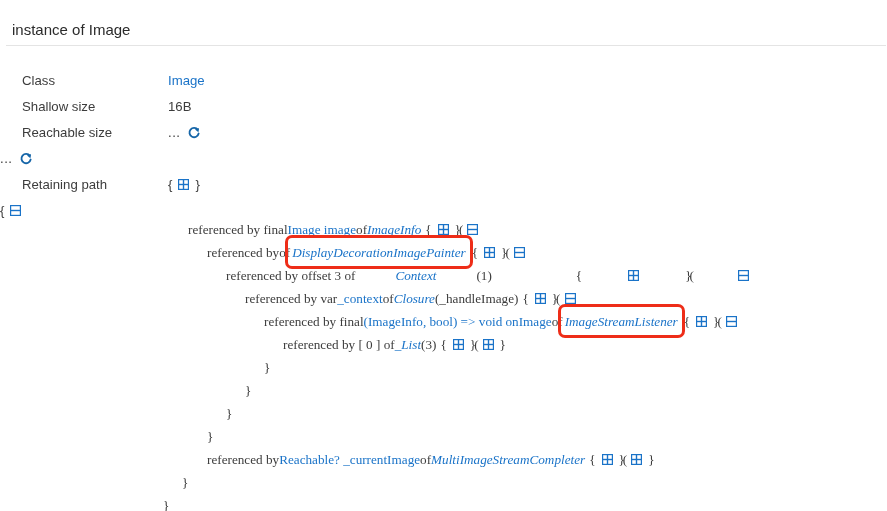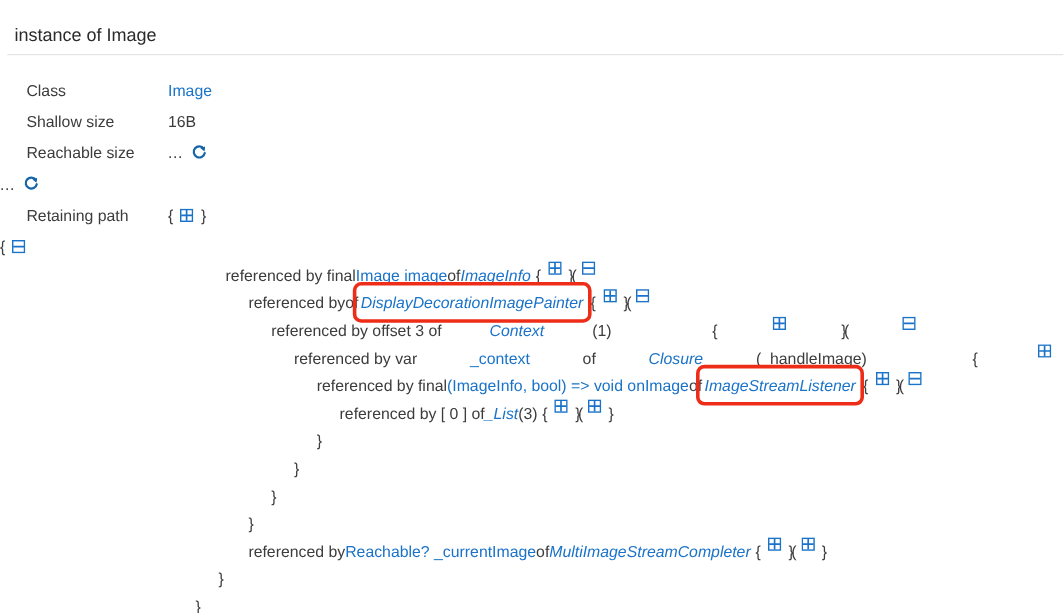--- a/index.html
+++ b/index.html
@@ -45,23 +45,24 @@
 
   
   .props {
     position: absolute;
     left: 0;
     top: 62px;
     width: 100%;
   }
   .prop-row {
     display: flex;
-    align-items: center;
+    align-items: flex-end;
     height: 26px;
     font-size: 13.2px;
+    gap: 28px;
   }
   .prop-label {
     width: 140px;
     padding-left: 22px;
     box-sizing: border-box;
     color: #3c3c3c;
     white-space: nowrap;
   }
   .prop-value {
     display: flex;
@@ -116,22 +117,23 @@
     left: 0;
     top: 218px;
     width: 100%;
     font-size: 13.2px;
   }
   .tree-line {
     height: 23px;
     line-height: 23px;
     white-space: nowrap;
     display: flex;
-    align-items: flex-start;
+    align-items: center;
     position: relative;
+    font-family: Liberation Serif, serif;
   }
   .tree-line .txt { color: #3c3c3c; }
   .tree-line .id  { color: #1a73c8; }
   .tree-line .cls {
     color: #1a73c8;
     font-style: italic;
   }
   .tree-line .cnt { color: #3c3c3c; }
 
   .hl {
@@ -288,21 +290,21 @@
           </svg>
         </span>
         <span class="brace-pair">}(</span>
         <span class="icon box-icon">
           <svg viewBox="0 0 11 11" width="11" height="11">
             <rect x="0.5" y="0.5" width="10" height="10" fill="none" stroke="#1a73c8" stroke-width="1.4"></rect>
             <line x1="1" y1="5.5" x2="10" y2="5.5" stroke="#1a73c8" stroke-width="1.4"></line>
           </svg>
         </span>
       </div>
-      <div class="tree-line" style="padding-left: 245px; gap: 44px;">
+      <div class="tree-line" style="padding-left: 245px;">
         <span class="txt">referenced by var </span>
         <span class="id">_context</span>
         <span class="txt"> of </span>
         <span class="cls">Closure</span>
         <span class="cnt"> (_handleImage)</span>
         <span class="sp"></span>
         <span class="brace">{</span>
         <span class="icon box-icon">
           <svg viewBox="0 0 11 11" width="11" height="11">
             <rect x="0.5" y="0.5" width="10" height="10" fill="none" stroke="#1a73c8" stroke-width="1.4"></rect>

